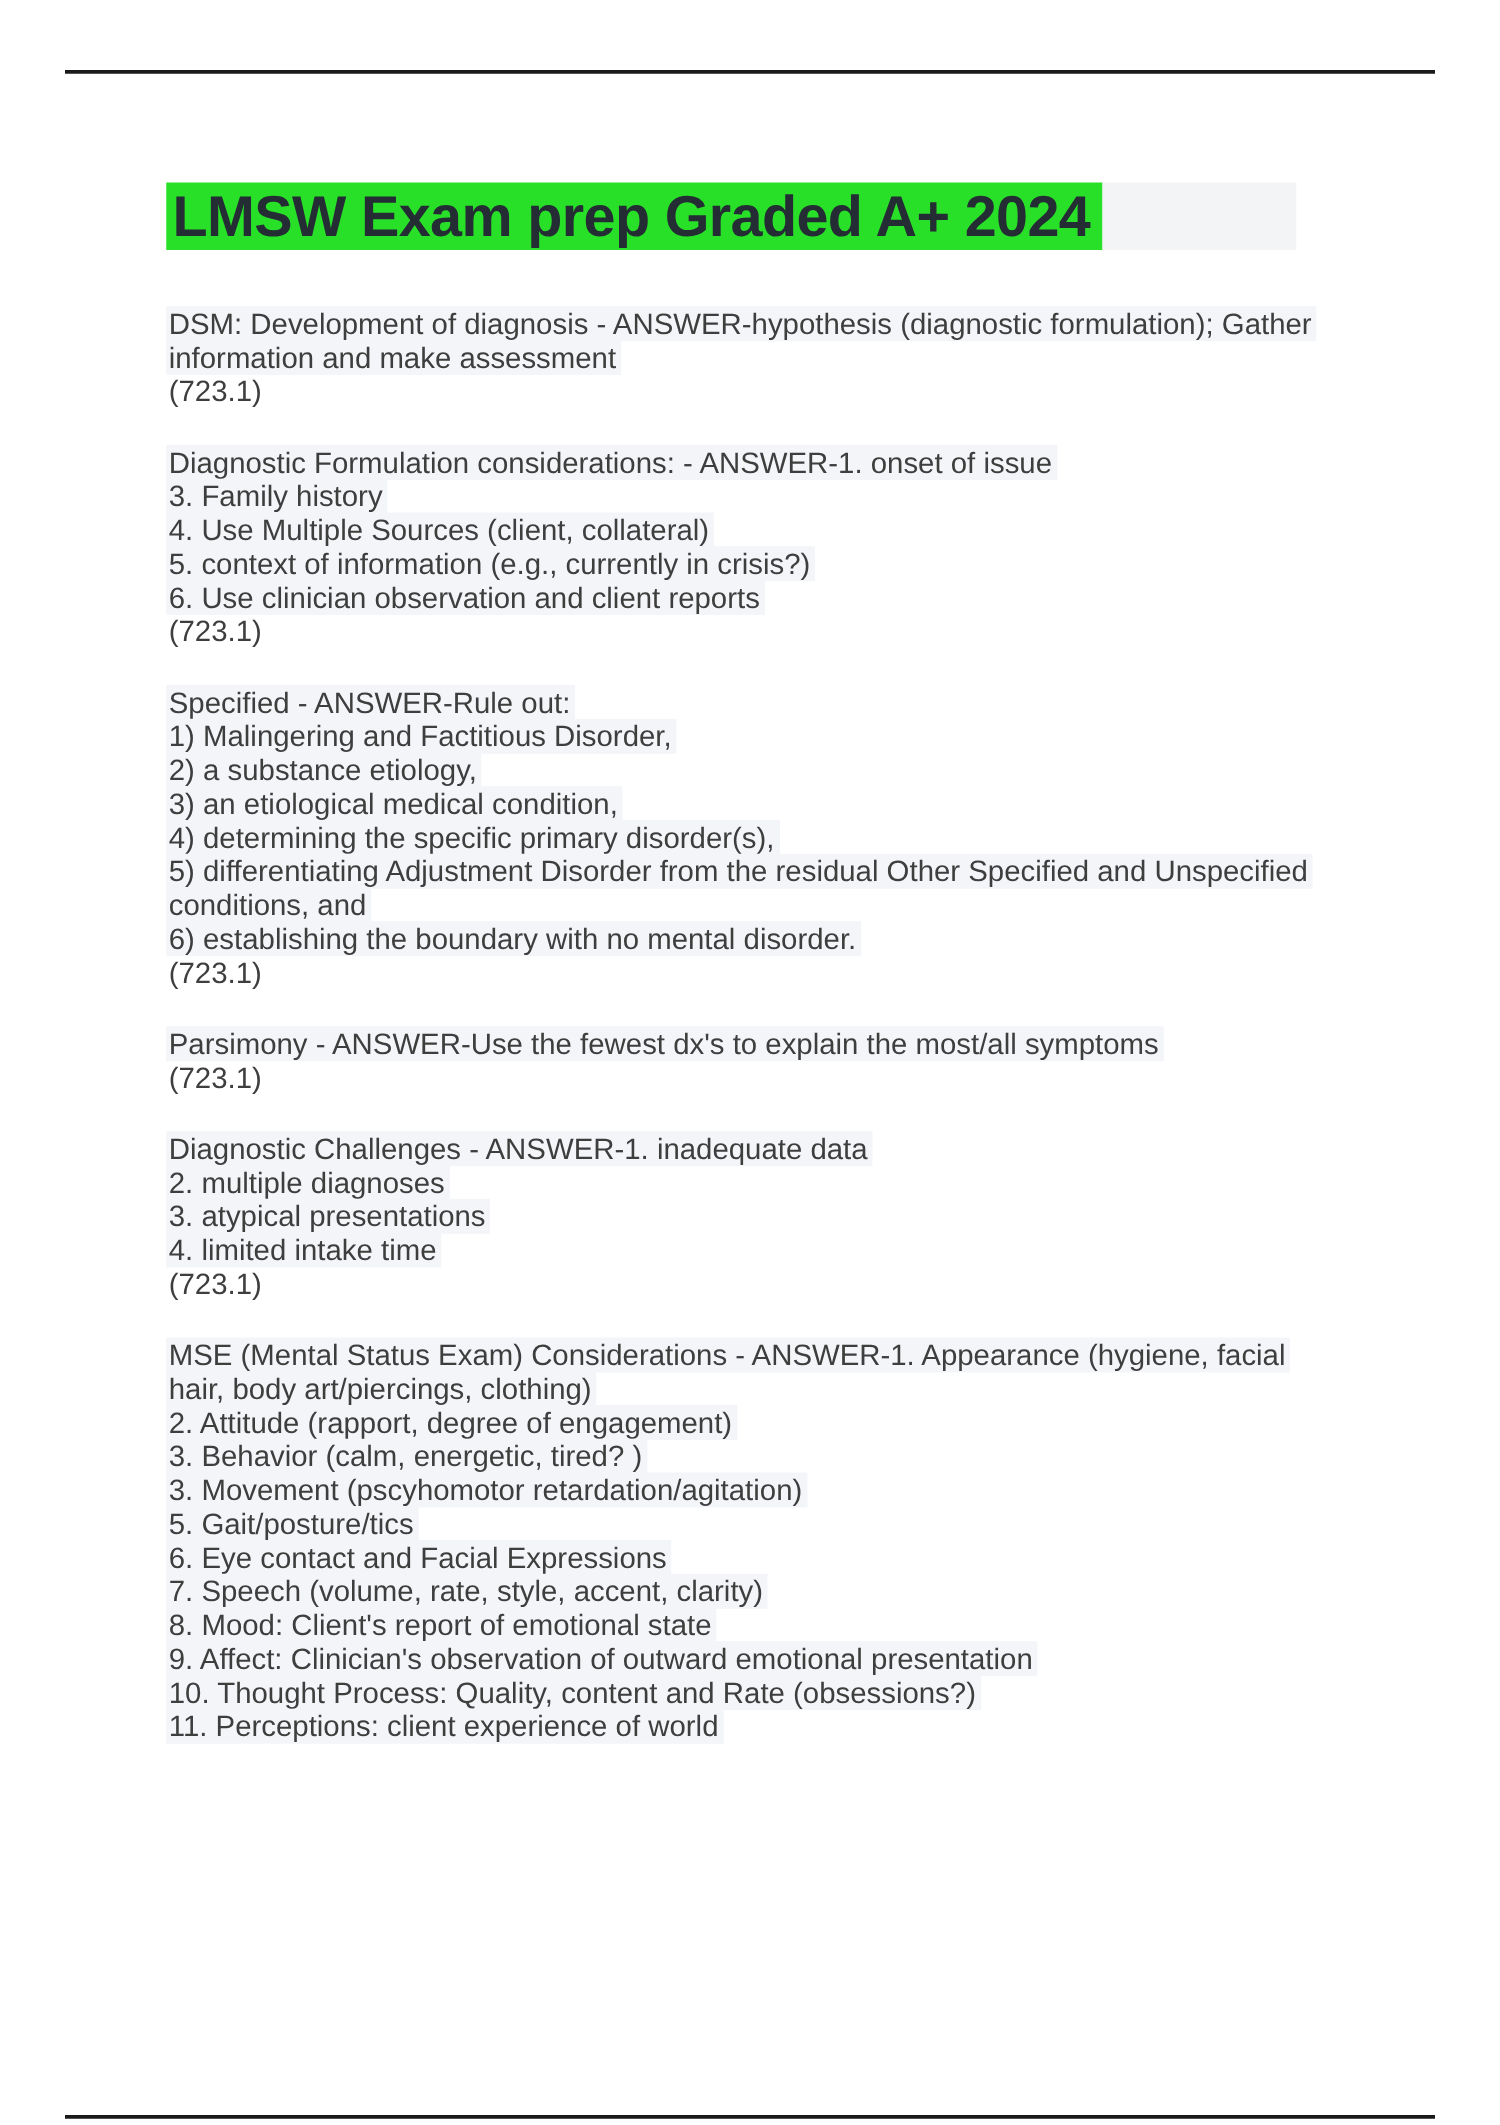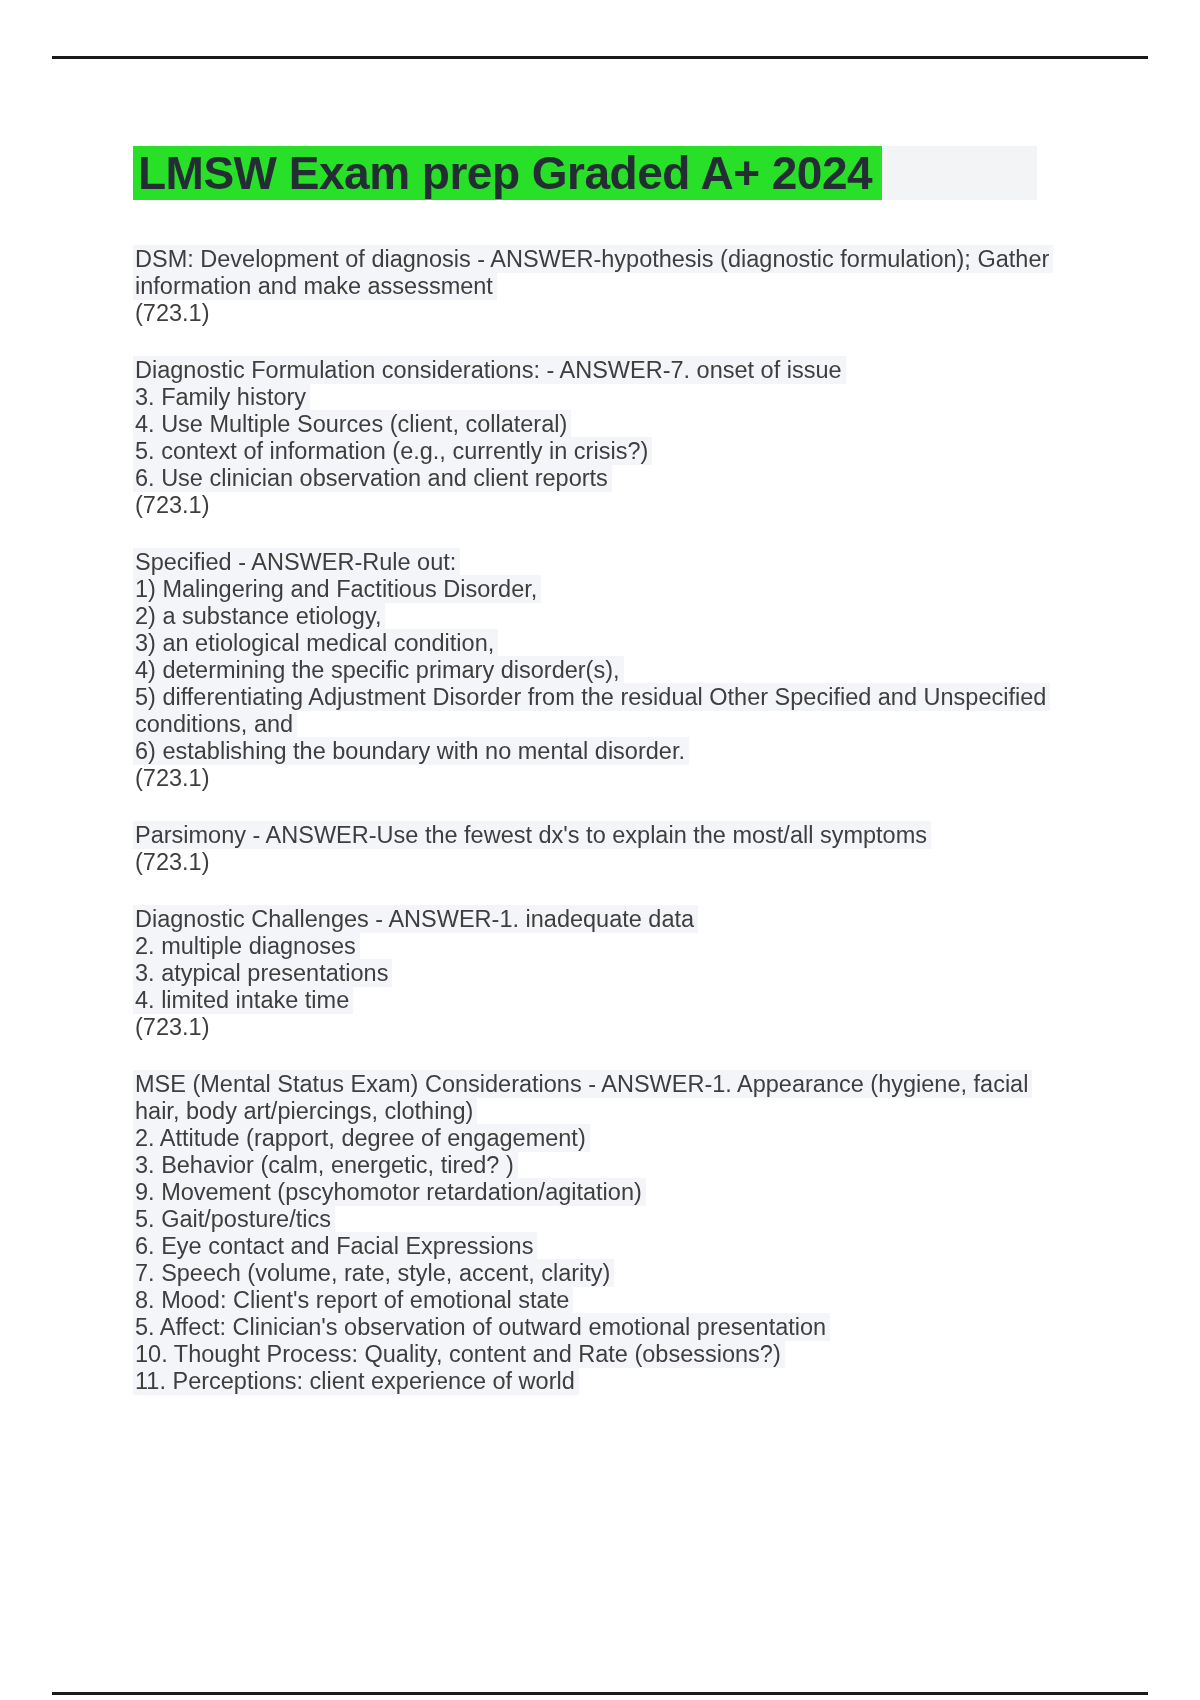--- a/index.html
+++ b/index.html
@@ -89,21 +89,21 @@
     <span class="title-tail"></span>
   </div>
 
   <div class="content" id="content">
       <div class="qa-block">
         <div class="text-line"><span class="hl">DSM: Development of diagnosis - ANSWER-hypothesis (diagnostic formulation); Gather</span></div>
         <div class="text-line"><span class="hl">information and make assessment</span></div>
         <div class="text-line"><span class="plain">(723.1)</span></div>
       </div>
       <div class="qa-block">
-        <div class="text-line"><span class="hl">Diagnostic Formulation considerations: - ANSWER-7. onset of issue</span></div>
+        <div class="text-line"><span class="hl">Diagnostic Formulation considerations: - ANSWER-1. onset of issue</span></div>
         <div class="text-line"><span class="hl">3. Family history</span></div>
         <div class="text-line"><span class="hl">4. Use Multiple Sources (client, collateral)</span></div>
         <div class="text-line"><span class="hl">5. context of information (e.g., currently in crisis?)</span></div>
         <div class="text-line"><span class="hl">6. Use clinician observation and client reports</span></div>
         <div class="text-line"><span class="plain">(723.1)</span></div>
       </div>
       <div class="qa-block">
         <div class="text-line"><span class="hl">Specified - ANSWER-Rule out:</span></div>
         <div class="text-line"><span class="hl">1) Malingering and Factitious Disorder,</span></div>
         <div class="text-line"><span class="hl">2) a substance etiology,</span></div>
@@ -123,26 +123,26 @@
         <div class="text-line"><span class="hl">2. multiple diagnoses</span></div>
         <div class="text-line"><span class="hl">3. atypical presentations</span></div>
         <div class="text-line"><span class="hl">4. limited intake time</span></div>
         <div class="text-line"><span class="plain">(723.1)</span></div>
       </div>
       <div class="qa-block">
         <div class="text-line"><span class="hl">MSE (Mental Status Exam) Considerations - ANSWER-1. Appearance (hygiene, facial</span></div>
         <div class="text-line"><span class="hl">hair, body art/piercings, clothing)</span></div>
         <div class="text-line"><span class="hl">2. Attitude (rapport, degree of engagement)</span></div>
         <div class="text-line"><span class="hl">3. Behavior (calm, energetic, tired? )</span></div>
-        <div class="text-line"><span class="hl">9. Movement (pscyhomotor retardation/agitation)</span></div>
+        <div class="text-line"><span class="hl">3. Movement (pscyhomotor retardation/agitation)</span></div>
         <div class="text-line"><span class="hl">5. Gait/posture/tics</span></div>
         <div class="text-line"><span class="hl">6. Eye contact and Facial Expressions</span></div>
         <div class="text-line"><span class="hl">7. Speech (volume, rate, style, accent, clarity)</span></div>
         <div class="text-line"><span class="hl">8. Mood: Client's report of emotional state</span></div>
-        <div class="text-line"><span class="hl">5. Affect: Clinician's observation of outward emotional presentation</span></div>
+        <div class="text-line"><span class="hl">9. Affect: Clinician's observation of outward emotional presentation</span></div>
         <div class="text-line"><span class="hl">10. Thought Process: Quality, content and Rate (obsessions?)</span></div>
         <div class="text-line"><span class="hl">11. Perceptions: client experience of world</span></div>
       </div>
     </div>
 
   <div class="rule rule-bottom"></div>
 
 </div>
 
 </body></html>

